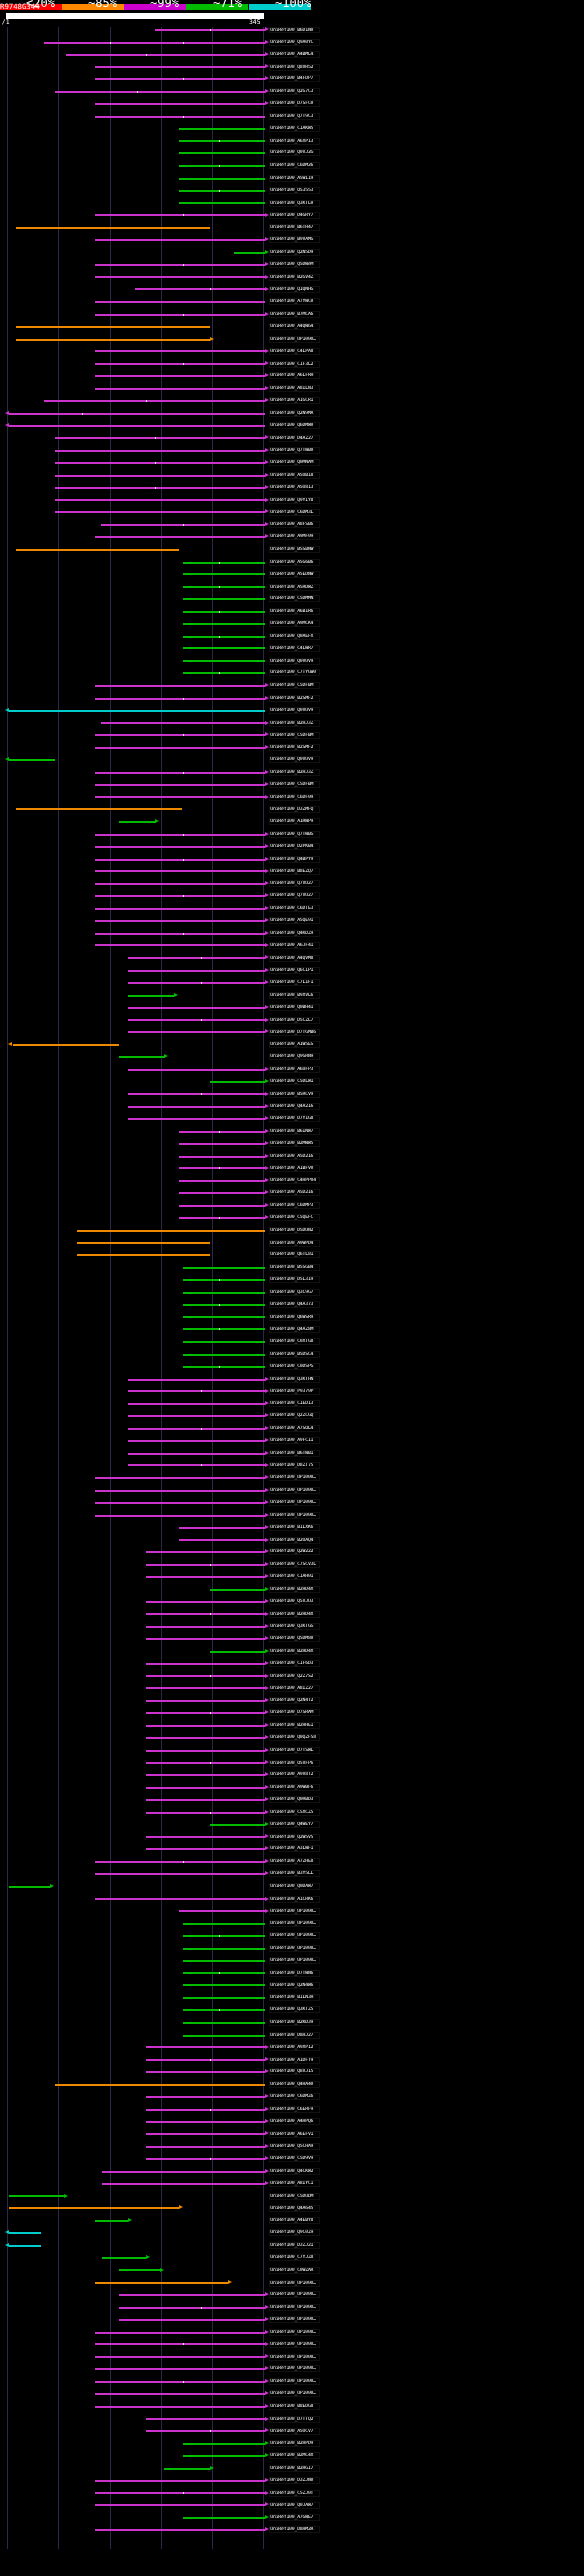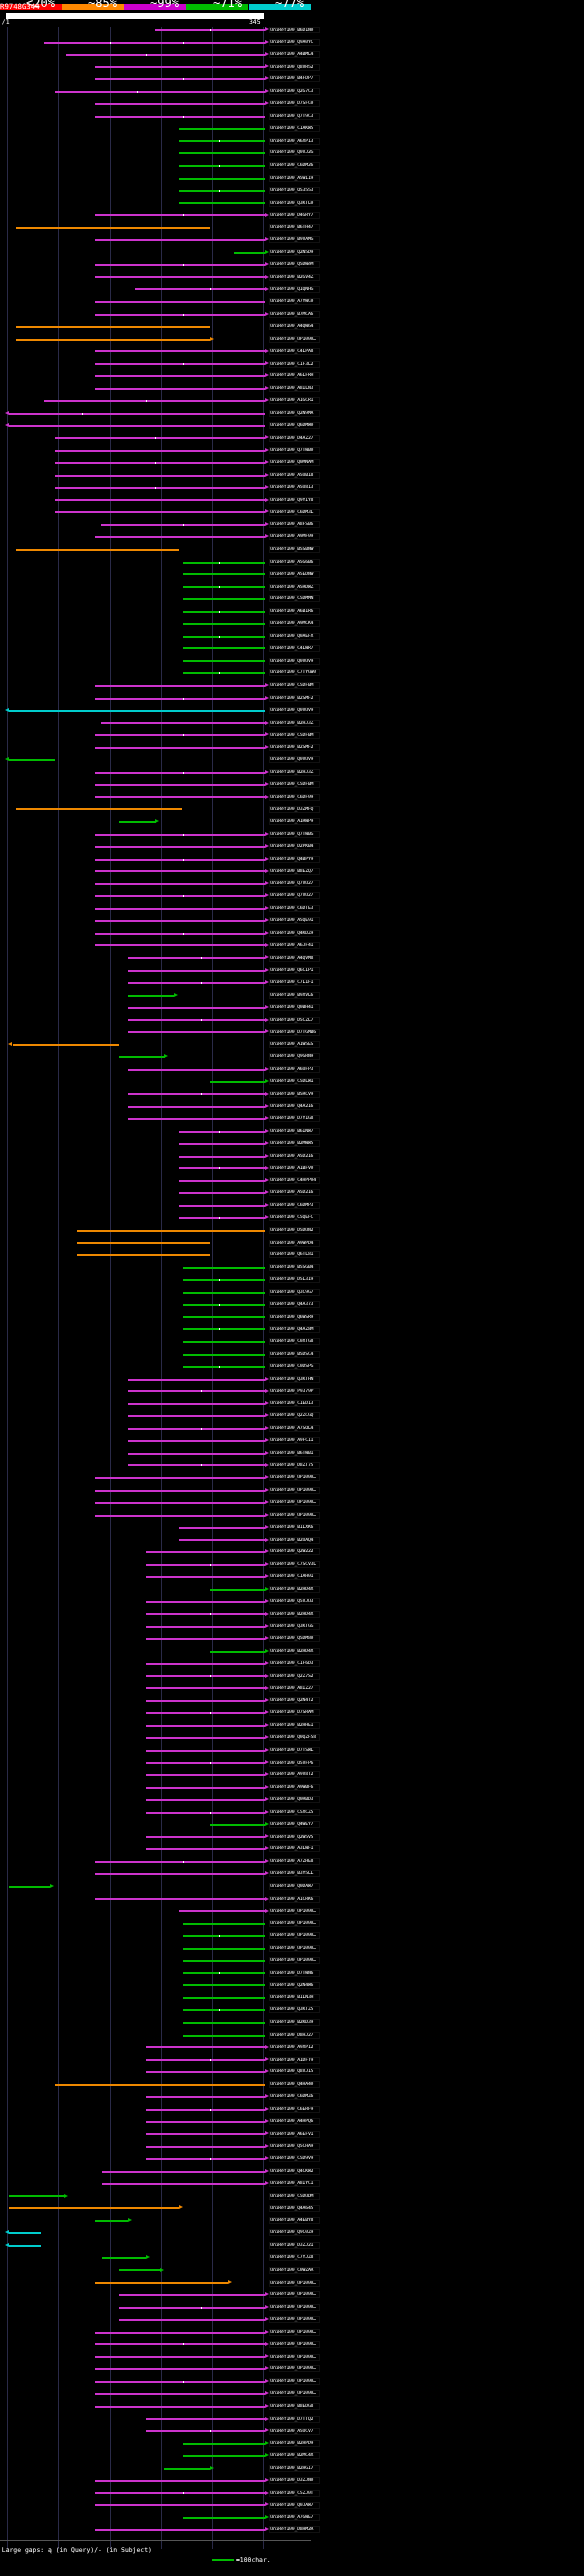--- a/index.html
+++ b/index.html
@@ -43,21 +43,21 @@
   <div id="legend">
       <div class="legseg" style="left: 0px; width: 62px; background: rgb(255, 0, 0);"></div>
       <div class="legseg" style="left: 62px; width: 62px; background: rgb(255, 136, 0);"></div>
       <div class="legseg" style="left: 124px; width: 62px; background: rgb(204, 0, 204);"></div>
       <div class="legseg" style="left: 186px; width: 62px; background: rgb(0, 187, 0);"></div>
       <div class="legseg" style="left: 249px; width: 62px; background: rgb(0, 204, 204);"></div>
       <div class="legtick" style="left: 26px;">&lt;20%</div>
       <div class="legtick" style="left: 88px;">~85%</div>
       <div class="legtick" style="left: 150px;">~99%</div>
       <div class="legtick" style="left: 213px;">~71%</div>
-      <div class="legtick" style="left: 275px;">~77%</div>
+      <div class="legtick" style="left: 275px;">~100%</div>
     </div>
 
   <div id="ruler">
     <div id="qlabel">R9748G344</div>
     <div id="rulerbar"></div>
     <div class="rlab" style="left:1.8px;">/1</div>
     <div class="rlab" style="left:249px;">345</div>
   </div>
 
   <div id="plot">
@@ -896,21 +896,15 @@
       <div class="lab" style="top: 2463px; left: 7.3px;">UniRef100_C5ZJ0T</div>
       <div class="labbox" style="top: 2463px; left: 5.5px;"></div>
       <div class="lab" style="top: 2475px; left: 7.3px;">UniRef100_Q0JAW7</div>
       <div class="labbox" style="top: 2475px; left: 5.5px;"></div>
       <div class="lab" style="top: 2487px; left: 7.3px;">UniRef100_A7GWE7</div>
       <div class="labbox" style="top: 2487px; left: 5.5px;"></div>
       <div class="lab" style="top: 2499px; left: 7.3px;">UniRef100_D8HM2R</div>
       <div class="labbox" style="top: 2499px; left: 5.5px;"></div>
     </div>
 
-  <div id="footer">
-    <div id="footline"></div>
-    <div class="ftxt" style="left:1.8px;top:5.5px;">Large gaps: ą (in Query)/- (in Subject)</div>
-    <div class="ftxt" style="left:236px;top:16.4px;">=100char.</div>
-    <div class="fline" id="scalebar" style="left: 212px; top: 19px; width: 22px; background: rgb(0, 187, 0);"></div>
-  </div>
 
 </div>
 
 
 </body></html>

